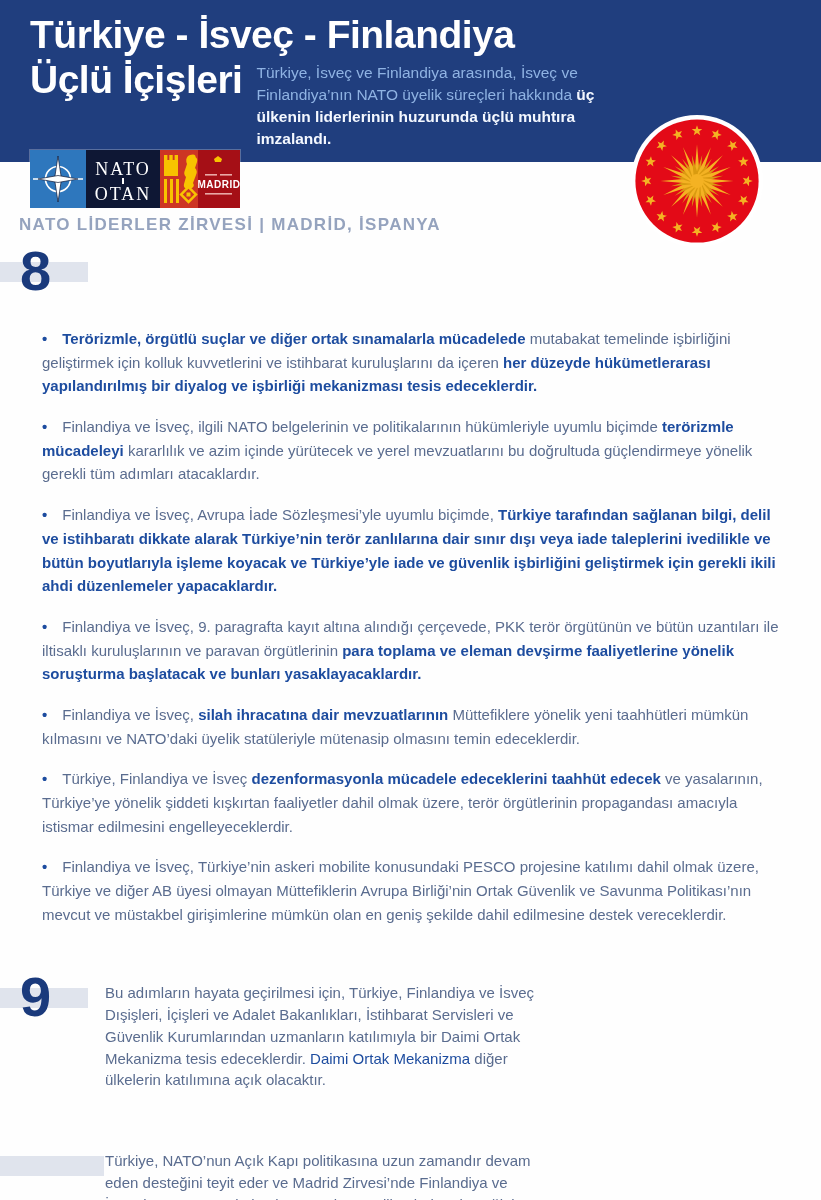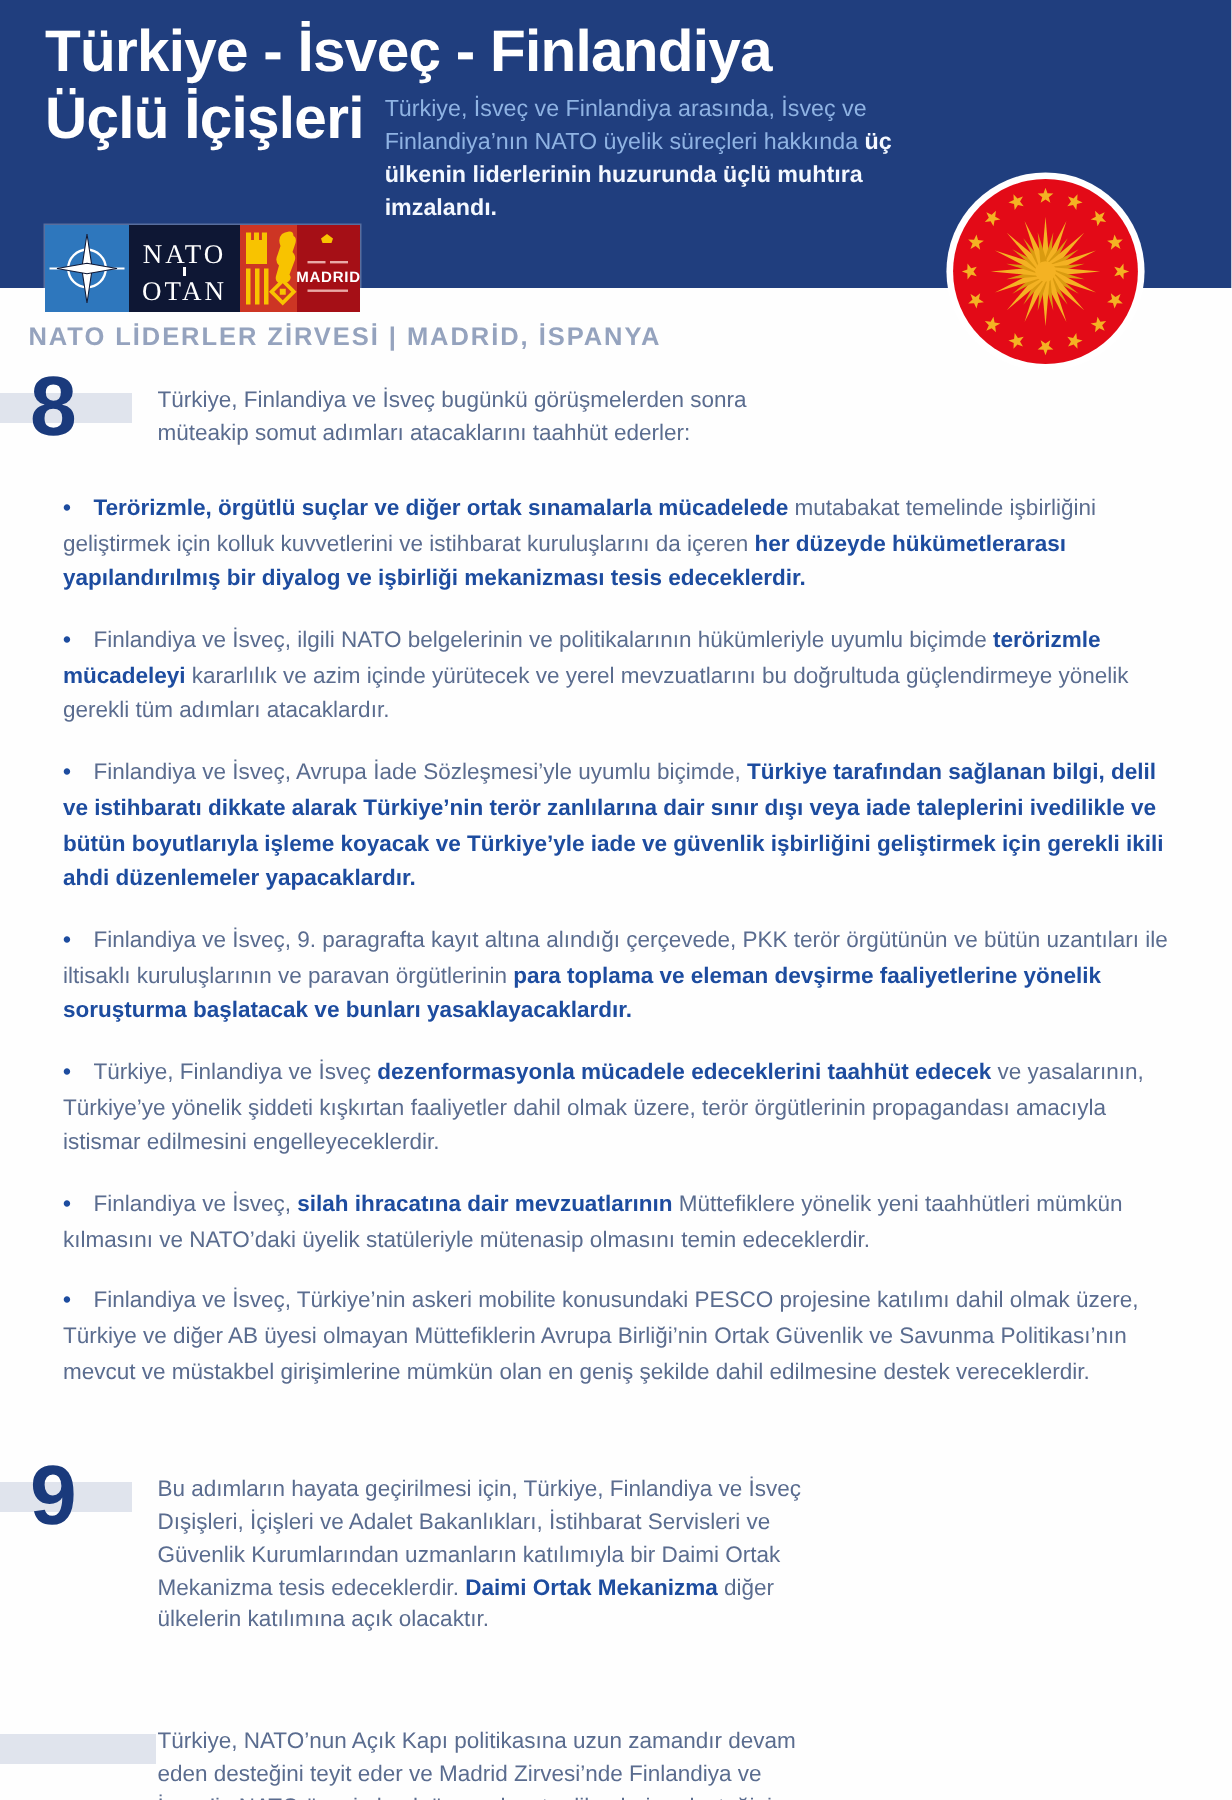--- a/index.html
+++ b/index.html
@@ -6,21 +6,21 @@
     --header-bg:#203e7e; --accent-navy:#1a3a7c; --subtitle:#8fb3e3; --subtitle-bold:#f4f8ff;
     --caption:#95a3be; --body:#5a6c8f; --bold-blue:#1d4c9f; --bar:#e0e4ed;
     --emblem-red:#e30a17; --emblem-gold:#f4b223;
     --nato-blue:#2e77bd; --nato-navy:#0e1734; --madrid-red:#cd3524; --madrid-dark:#a50f16; --madrid-yellow:#f8c300;
   }
   *{margin:0;padding:0;box-sizing:border-box;}
   body{background:#ffffff;font-family:"Liberation Sans","DejaVu Sans",sans-serif;}
   .page{position:relative;width:821px;height:1200px;background:#fefefe;overflow:hidden;}
 
   
-  .header{position:absolute;top:0;left:0;width:821px;height:192px;background:var(--header-bg);}
+  .header{position:absolute;top:0;left:0;width:821px;height:162px;background:var(--header-bg);}
   .title-block{position:absolute;top:14px;left:30px;}
   .title1{font-size:39px;font-weight:700;color:#ffffff;letter-spacing:-0.5px;line-height:1.1;}
   .title-row{display:flex;align-items:flex-start;gap:14px;}
   .title2{font-size:39px;font-weight:700;color:#ffffff;letter-spacing:-0.5px;line-height:1.1;margin-top:2px;}
   .subtitle{width:352px;font-size:15.5px;line-height:1.42;color:var(--subtitle);padding-top:5px;}
   .subtitle strong{color:var(--subtitle-bold);font-weight:700;}
 
   
   .logo-strip{position:absolute;top:150px;left:30px;width:210px;height:70px;box-shadow:0 0 0 1px rgba(255,255,255,.25);}
   .logo-caption{position:absolute;top:215px;left:19px;font-size:17px;font-weight:700;letter-spacing:1.3px;color:var(--caption);}
@@ -29,21 +29,21 @@
   .emblem{position:absolute;top:112px;left:628px;width:138px;height:138px;}
 
   
   .main{position:absolute;top:247px;left:0;width:821px;}
   .sec{margin:0;}
   .sec-head{display:grid;grid-template-columns:105px 1fr;align-items:start;}
   .num-wrap{position:relative;height:60px;}
   .num-bar{position:absolute;left:0;top:15px;height:20px;background:var(--bar);z-index:0;}
   .num{position:relative;z-index:1;display:block;padding-left:20px;font-size:56px;line-height:0.86;font-weight:700;color:var(--accent-navy);letter-spacing:-2px;}
   .sec-intro{max-width:445px;font-size:15px;line-height:1.45;color:var(--body);padding-top:9px;}
-  .sec-intro strong{color:var(--bold-blue);font-weight:700;}
+  .sec-intro strong{color:var(--bold-blue);font-weight:400;}
   .bullets{padding:20px 42px 0 30px;}
   .bullet{font-size:15px;line-height:1.58;color:var(--body);margin-bottom:17px;margin-left:12px;}
   .bullet strong{color:var(--bold-blue);font-weight:700;}
   .dot{color:var(--bold-blue);font-weight:700;margin-right:15px;}
   .sec-9{margin-top:47px;}
   .sec-10{margin-top:50px;}
   .sec-9 .sec-intro,.sec-10 .sec-intro{max-width:440px;}
 </style>
 </head>
 <body>
@@ -168,29 +168,28 @@
     </svg>
   </div>
 
   <main class="main">
       <section class="sec sec-8">
         <div class="sec-head">
           <div class="num-wrap">
             <span class="num-bar" style="width: 88px;"></span>
             <span class="num">8</span>
           </div>
-          <p class="sec-intro"><span>Türkiye, Finlandiya ve İsveç bugünkü görüşmelerden sonra müteakip somut adımları atacaklarını taahhüt ederler:</span></p>
         </div>
         <div class="bullets">
           <p class="bullet"><span class="dot">•</span><strong>Terörizmle, örgütlü suçlar ve diğer ortak sınamalarla mücadelede</strong><span> mutabakat temelinde işbirliğini geliştirmek için kolluk kuvvetlerini ve istihbarat kuruluşlarını da içeren </span><strong>her düzeyde hükümetlerarası yapılandırılmış bir diyalog ve işbirliği mekanizması tesis edeceklerdir.</strong></p>
           <p class="bullet"><span class="dot">•</span><span>Finlandiya ve İsveç, ilgili NATO belgelerinin ve politikalarının hükümleriyle uyumlu biçimde </span><strong>terörizmle mücadeleyi</strong><span> kararlılık ve azim içinde yürütecek ve yerel mevzuatlarını bu doğrultuda güçlendirmeye yönelik gerekli tüm adımları atacaklardır.</span></p>
           <p class="bullet"><span class="dot">•</span><span>Finlandiya ve İsveç, Avrupa İade Sözleşmesi’yle uyumlu biçimde, </span><strong>Türkiye tarafından sağlanan bilgi, delil ve istihbaratı dikkate alarak Türkiye’nin terör zanlılarına dair sınır dışı veya iade taleplerini ivedilikle ve bütün boyutlarıyla işleme koyacak ve Türkiye’yle iade ve güvenlik işbirliğini geliştirmek için gerekli ikili ahdi düzenlemeler yapacaklardır.</strong></p>
           <p class="bullet"><span class="dot">•</span><span>Finlandiya ve İsveç, 9. paragrafta kayıt altına alındığı çerçevede, PKK terör örgütünün ve bütün uzantıları ile iltisaklı kuruluşlarının ve paravan örgütlerinin </span><strong>para toplama ve eleman devşirme faaliyetlerine yönelik soruşturma başlatacak ve bunları yasaklayacaklardır.</strong></p>
+          <p class="bullet"><span class="dot">•</span><span>Finlandiya ve İsveç, </span><strong>silah ihracatına dair mevzuatlarının</strong><span> Müttefiklere yönelik yeni taahhütleri mümkün kılmasını ve NATO’daki üyelik statüleriyle mütenasip olmasını temin edeceklerdir.</span></p>
           <p class="bullet"><span class="dot">•</span><span>Türkiye, Finlandiya ve İsveç </span><strong>dezenformasyonla mücadele edeceklerini taahhüt edecek</strong><span> ve yasalarının, Türkiye’ye yönelik şiddeti kışkırtan faaliyetler dahil olmak üzere, terör örgütlerinin propagandası amacıyla istismar edilmesini engelleyeceklerdir.</span></p>
-          <p class="bullet"><span class="dot">•</span><span>Finlandiya ve İsveç, </span><strong>silah ihracatına dair mevzuatlarının</strong><span> Müttefiklere yönelik yeni taahhütleri mümkün kılmasını ve NATO’daki üyelik statüleriyle mütenasip olmasını temin edeceklerdir.</span></p>
           <p class="bullet"><span class="dot">•</span><span>Finlandiya ve İsveç, Türkiye’nin askeri mobilite konusundaki PESCO projesine katılımı dahil olmak üzere, Türkiye ve diğer AB üyesi olmayan Müttefiklerin Avrupa Birliği’nin Ortak Güvenlik ve Savunma Politikası’nın mevcut ve müstakbel girişimlerine mümkün olan en geniş şekilde dahil edilmesine destek vereceklerdir.</span></p>
         </div>
       </section>
       <section class="sec sec-9">
         <div class="sec-head">
           <div class="num-wrap">
             <span class="num-bar" style="width: 88px;"></span>
             <span class="num">9</span>
           </div>
           <p class="sec-intro"><span>Bu adımların hayata geçirilmesi için, Türkiye, Finlandiya ve İsveç Dışişleri, İçişleri ve Adalet Bakanlıkları, İstihbarat Servisleri ve Güvenlik Kurumlarından uzmanların katılımıyla bir Daimi Ortak Mekanizma tesis edeceklerdir. </span><strong>Daimi Ortak Mekanizma</strong><span> diğer ülkelerin katılımına açık olacaktır.</span></p>

